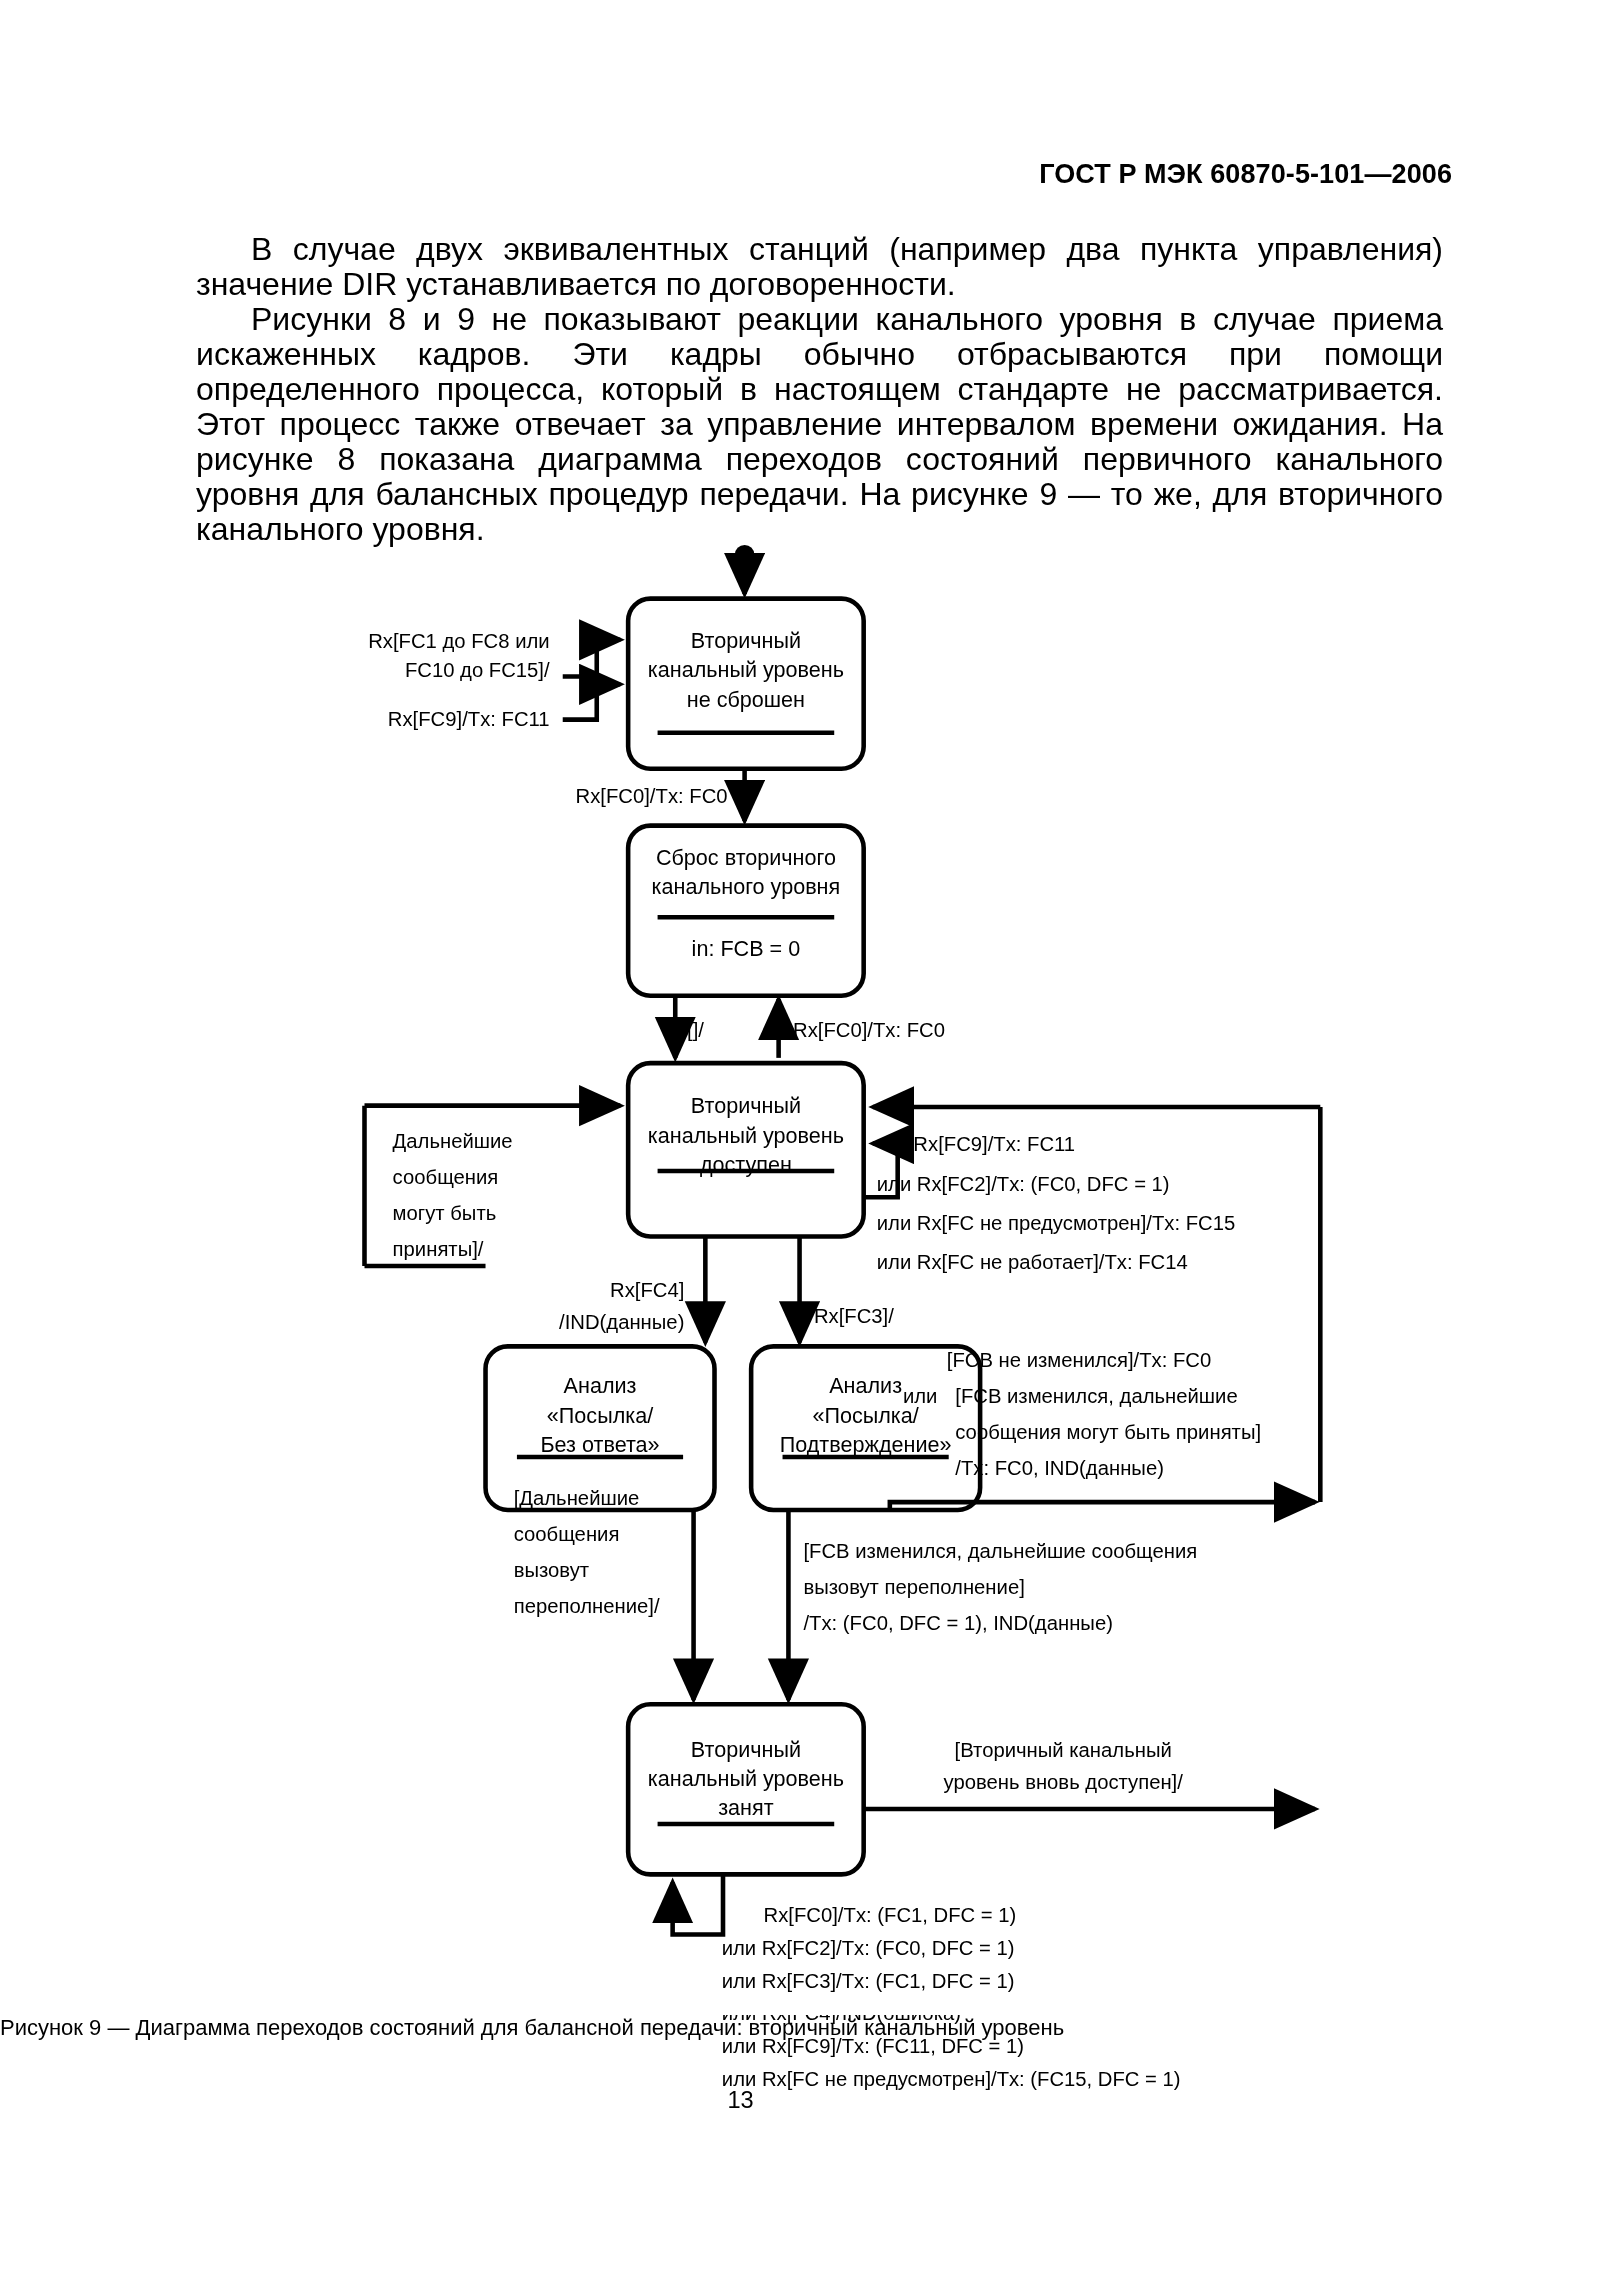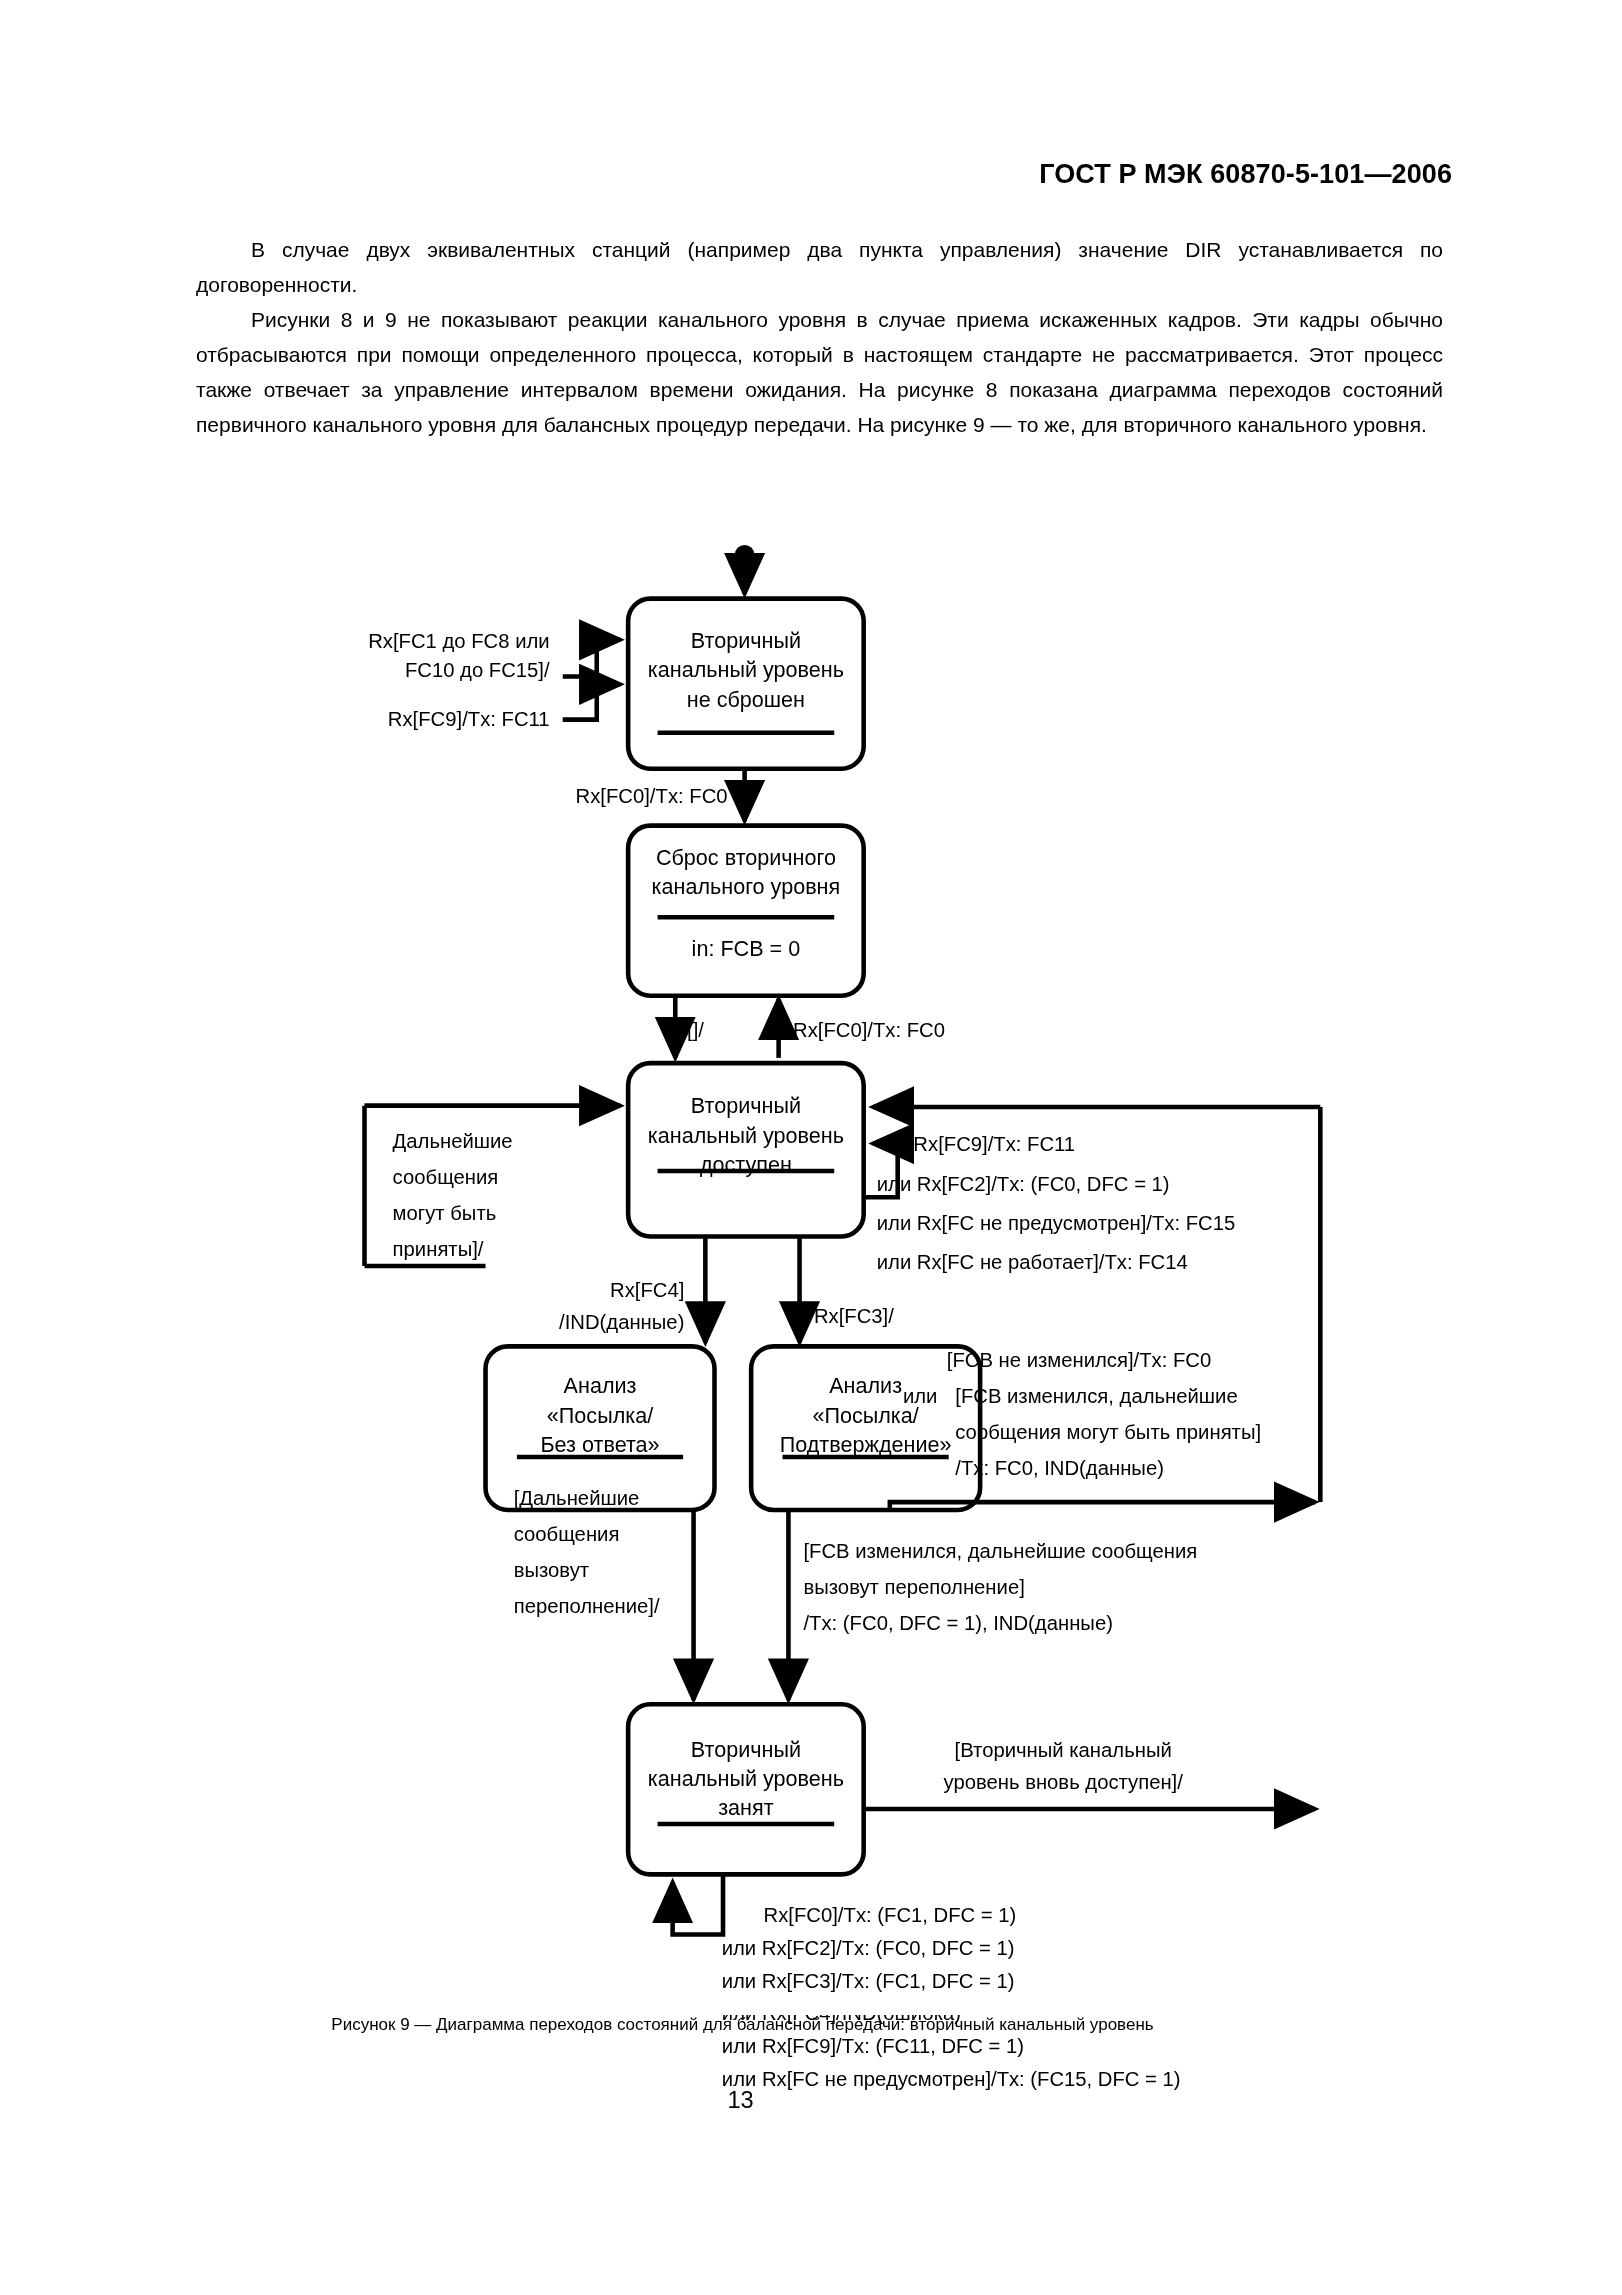--- a/index.html
+++ b/index.html
@@ -14,31 +14,31 @@
   
   .header{
     position:absolute;left:0;top:159px;width:1622px;
     text-align:right;padding-right:170px;box-sizing:border-box;
     font-size:27px;font-weight:bold;letter-spacing:0.1px;
   }
 
   
   .body-text{
     position:absolute;left:196px;top:232px;width:1247px;
-    font-size:21px;line-height:35px;text-align:justify;
+    font-size:32px;line-height:35px;text-align:justify;
   }
   .body-text p{margin:0 0 0 0;text-indent:55px;}
 
   
   .figure{position:absolute;left:0;top:543px;width:1622px;height:1472px;}
   svg{display:block;}
 
   .cap{
-    position:absolute;left:0;top:2015px;width:1485px;text-align:center;
-    font-size:17px;
+    position:absolute;left:0;top:2015px;width:1485px;text-align:left;
+    font-size:22px;
   }
   .pageno{
     position:absolute;left:0;top:2087px;width:1622px;
     text-align:center;padding-right:141px;box-sizing:border-box;
     font-size:23.6px;
   }
 
   
   text{font-family:"Liberation Sans", sans-serif;fill:#000;}
   .stateTitle{font-size:33px;text-anchor:middle;}

